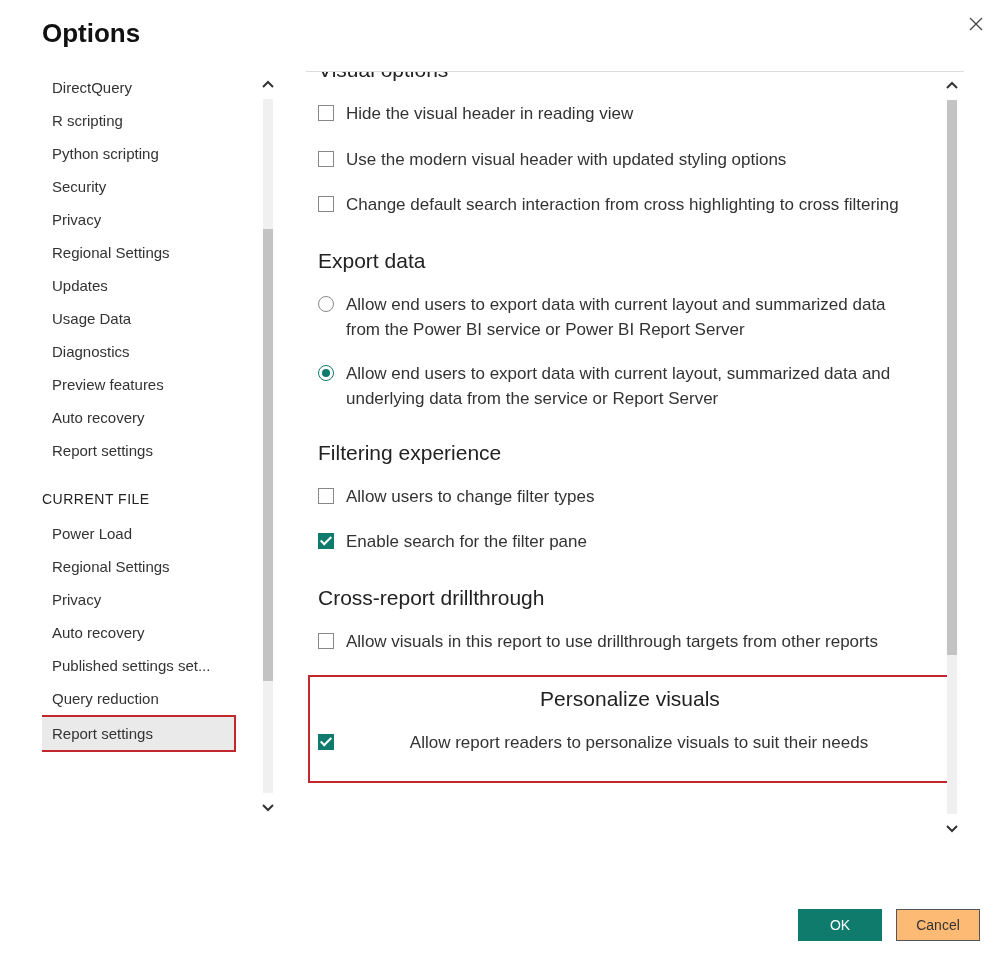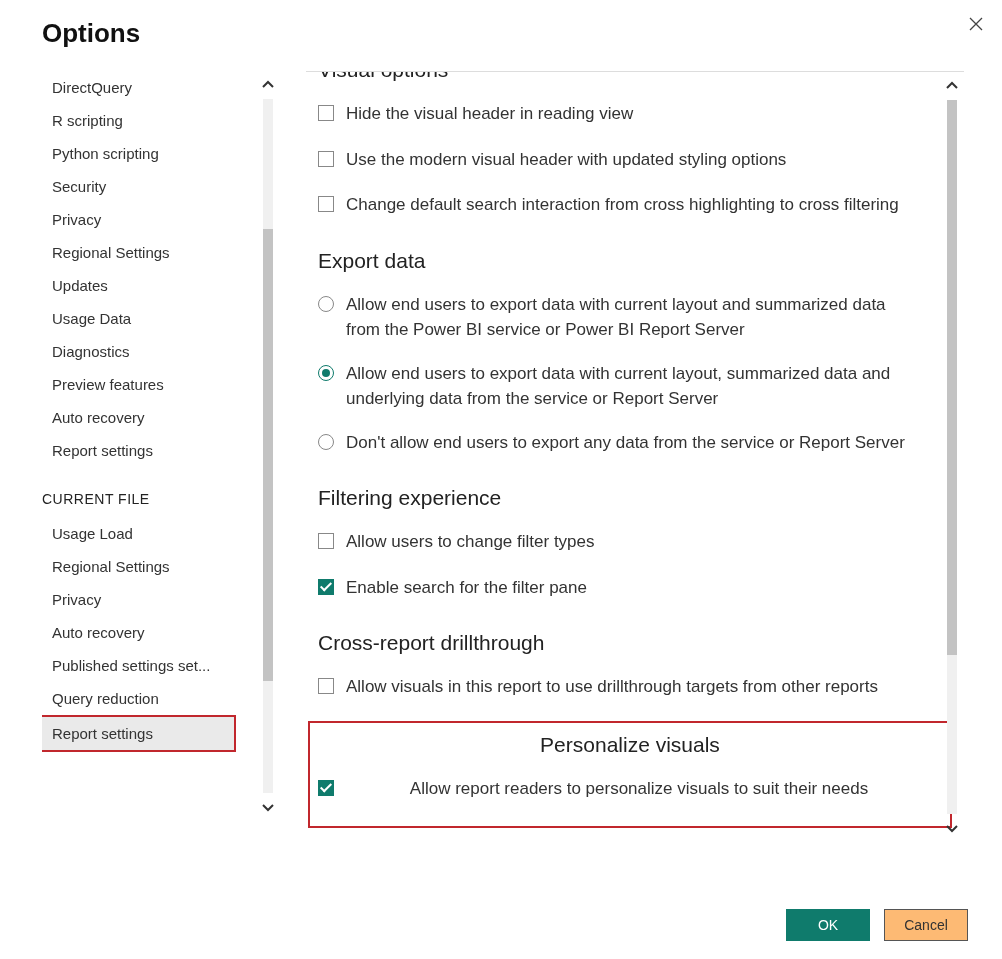--- a/index.html
+++ b/index.html
@@ -222,21 +222,21 @@
     margin-top: 10px;
     margin-left: -10px;
     margin-right: -18px;
     text-align: center;
   }
   .personalize-box .section-heading { margin-top: 8px; }
   
   .footer {
     position: absolute;
     bottom: 18px;
-    right: 34px;
+    right: 22px;
     display: flex;
     gap: 14px;
   }
   .btn {
     min-width: 84px;
     height: 32px;
     display: flex;
     align-items: center;
     justify-content: center;
     font-size: 14px;
@@ -273,21 +273,21 @@
             <div class="side-item">Security</div>
             <div class="side-item">Privacy</div>
             <div class="side-item">Regional Settings</div>
             <div class="side-item">Updates</div>
             <div class="side-item">Usage Data</div>
             <div class="side-item">Diagnostics</div>
             <div class="side-item">Preview features</div>
             <div class="side-item">Auto recovery</div>
             <div class="side-item">Report settings</div>
             <div class="side-header">CURRENT FILE</div>
-            <div class="side-item">Usage Load</div>
+            <div class="side-item">Power Load</div>
             <div class="side-item">Regional Settings</div>
             <div class="side-item">Privacy</div>
             <div class="side-item">Auto recovery</div>
             <div class="side-item">Published settings set...</div>
             <div class="side-item">Query reduction</div>
             <div class="side-item selected highlight-red">Report settings</div>
           </div>
       </div>
       <div class="side-scroll">
         <div class="scroll-arrow">
@@ -323,24 +323,20 @@
           </div>
           <div class="section-heading">Export data</div>
           <div class="opt-row">
             <span class="ctrl"><span class="rad"></span></span>
             <span class="lbl">Allow end users to export data with current layout and summarized data from the Power BI service or Power BI Report Server</span>
           </div>
           <div class="opt-row">
             <span class="ctrl"><span class="rad selected"></span></span>
             <span class="lbl">Allow end users to export data with current layout, summarized data and underlying data from the service or Report Server</span>
           </div>
-          <div class="opt-row">
-            <span class="ctrl"><span class="rad"></span></span>
-            <span class="lbl">Don't allow end users to export any data from the service or Report Server</span>
-          </div>
           <div class="section-heading">Filtering experience</div>
           <div class="opt-row">
             <span class="ctrl"><span class="chk"></span></span>
             <span class="lbl">Allow users to change filter types</span>
           </div>
           <div class="opt-row">
             <span class="ctrl"><span class="chk checked"></span></span>
             <span class="lbl">Enable search for the filter pane</span>
           </div>
           <div class="section-heading">Cross-report drillthrough</div>

